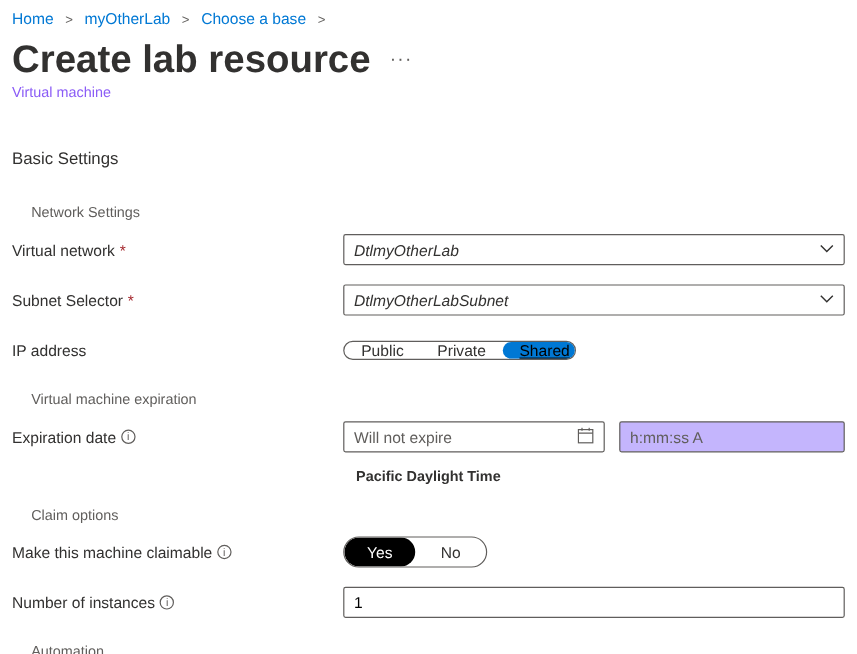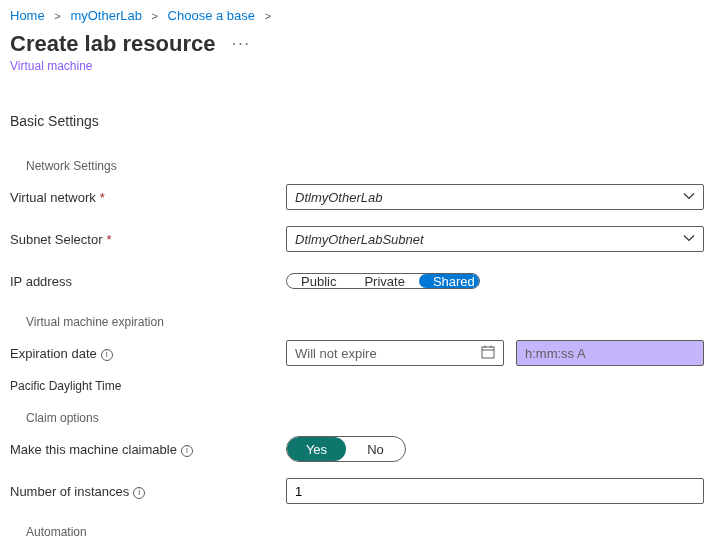--- a/index.html
+++ b/index.html
@@ -26,21 +26,21 @@
     padding: 0 6px;
     font-size: 11px;
     display: inline-block;
   }
   .page-title-row {
     display: flex;
     align-items: center;
     gap: 16px;
   }
   .page-title {
-    font-size: 22px;
+    font-size: 32px;
     font-weight: 600;
     margin: 0;
   }
   .ellipsis {
     color: #605e5c;
     cursor: pointer;
     font-size: 16px;
     letter-spacing: 1px;
   }
   .subtitle {
@@ -75,21 +75,21 @@
   .form-row {
     display: flex;
     align-items: center;
     min-height: 32px;
     margin-bottom: 10px;
   }
   .form-label-col {
     width: 276px;
     font-size: 13px;
     display: flex;
-    align-items: flex-end;
+    align-items: center;
     gap: 4px;
   }
   .req {
     color: #a4262c;
   }
   .info-icon {
     display: inline-flex;
     align-items: center;
     justify-content: center;
     width: 12px;
@@ -130,22 +130,23 @@
   .pill-group .pill-opt {
     padding: 0 14px;
     height: 100%;
     display: inline-flex;
     align-items: center;
     font-size: 13px;
     cursor: pointer;
   }
   .pill-opt.selected-blue {
     background: #0078d4;
-    color: #ffffff;
+    color: #000000;
     border-radius: 14px;
+    text-decoration: underline;
   }
   .date-row .form-control-col {
     display: flex;
     gap: 12px;
   }
   .date-box {
     flex: 0 0 218px;
     border: 1px solid #605e5c;
     height: 26px;
     display: flex;
@@ -161,46 +162,47 @@
     border: 1px solid #605e5c;
     height: 26px;
     display: flex;
     align-items: center;
     padding: 0 8px;
     color: #605e5c;
     border-radius: 2px;
     background: #c4b5fd;
   }
   .tz-note {
-    text-align: left;
+    text-align: center;
     font-size: 12px;
     color: #323130;
     margin-top: 4px;
     margin-bottom: 6px;
+    font-weight: bold;
   }
   .toggle-pill {
     border: 1px solid #605e5c;
     border-radius: 18px;
     display: inline-flex;
     align-items: center;
     height: 26px;
     width: 120px;
     overflow: hidden;
   }
   .toggle-pill .half {
     width: 50%;
     height: 100%;
     display: inline-flex;
     align-items: center;
     justify-content: center;
     font-size: 13px;
     cursor: pointer;
   }
   .half.selected-purple {
-    background: #0f766e;
+    background: #000000;
     color: #fff;
     border-radius: 14px;
   }
   .text-input {
     width: 100%;
     border: 1px solid #605e5c;
     height: 26px;
     padding: 0 8px;
     font-size: 13px;
     border-radius: 2px;

